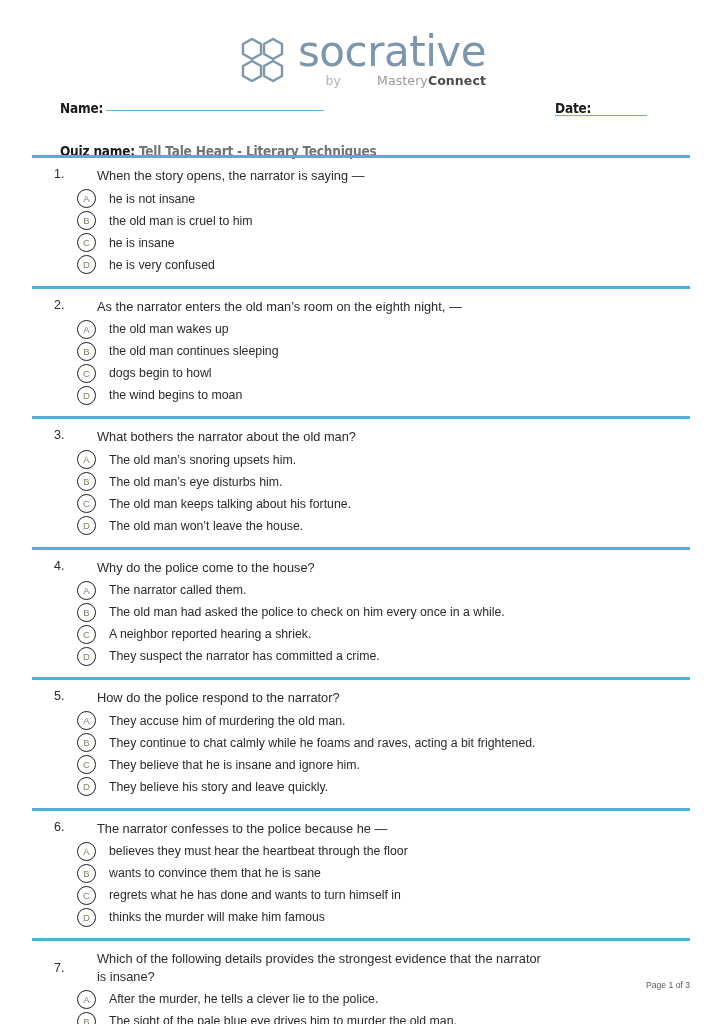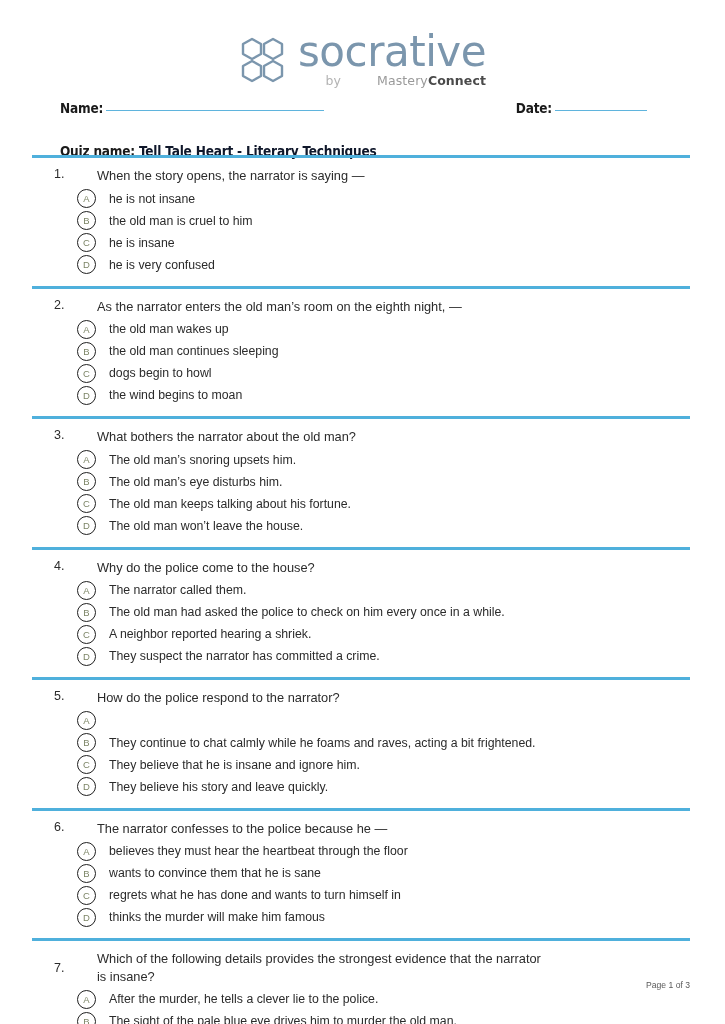--- a/index.html
+++ b/index.html
@@ -88,26 +88,27 @@
     position: relative;
     top: -2px;
   }
   .rule-name  { width: 218px; }
   .rule-date  { width: 92px; }
   .hdr-date-group {
     margin-left: auto;
     display: flex;
     align-items: baseline;
     padding-right: 18px;
+    flex-direction: column;
   }
   .quiz-name-value {
     font-family: "DejaVu Sans Condensed", "Liberation Sans Narrow", "Liberation Sans", sans-serif;
     font-weight: bold;
     font-size: 13.5px;
-    color: #0f172a;
+    color: #737373;
     margin-left: 4px;
     letter-spacing: -0.2px;
     white-space: nowrap;
   }
   .row-quizname { margin-top: 22px; }
 
   
   .quiz-body {
     position: absolute;
     left: 32px;
@@ -325,20 +326,21 @@
     </div>
     <div class="divider"></div>
     <div class="q-block">
       <div class="q-head">
         <div class="q-num">5.</div>
         <div class="q-text">How do the police respond to the narrator?</div>
       </div>
       <div class="opt-list">
         <div class="opt-row">
           <div class="opt-bullet">A</div>
+          <div class="opt-text">They accuse him of murdering the old man.</div>
         </div>
         <div class="opt-row">
           <div class="opt-bullet">B</div>
           <div class="opt-text">They continue to chat calmly while he foams and raves, acting a bit frightened.</div>
         </div>
         <div class="opt-row">
           <div class="opt-bullet">C</div>
           <div class="opt-text">They believe that he is insane and ignore him.</div>
         </div>
         <div class="opt-row">

